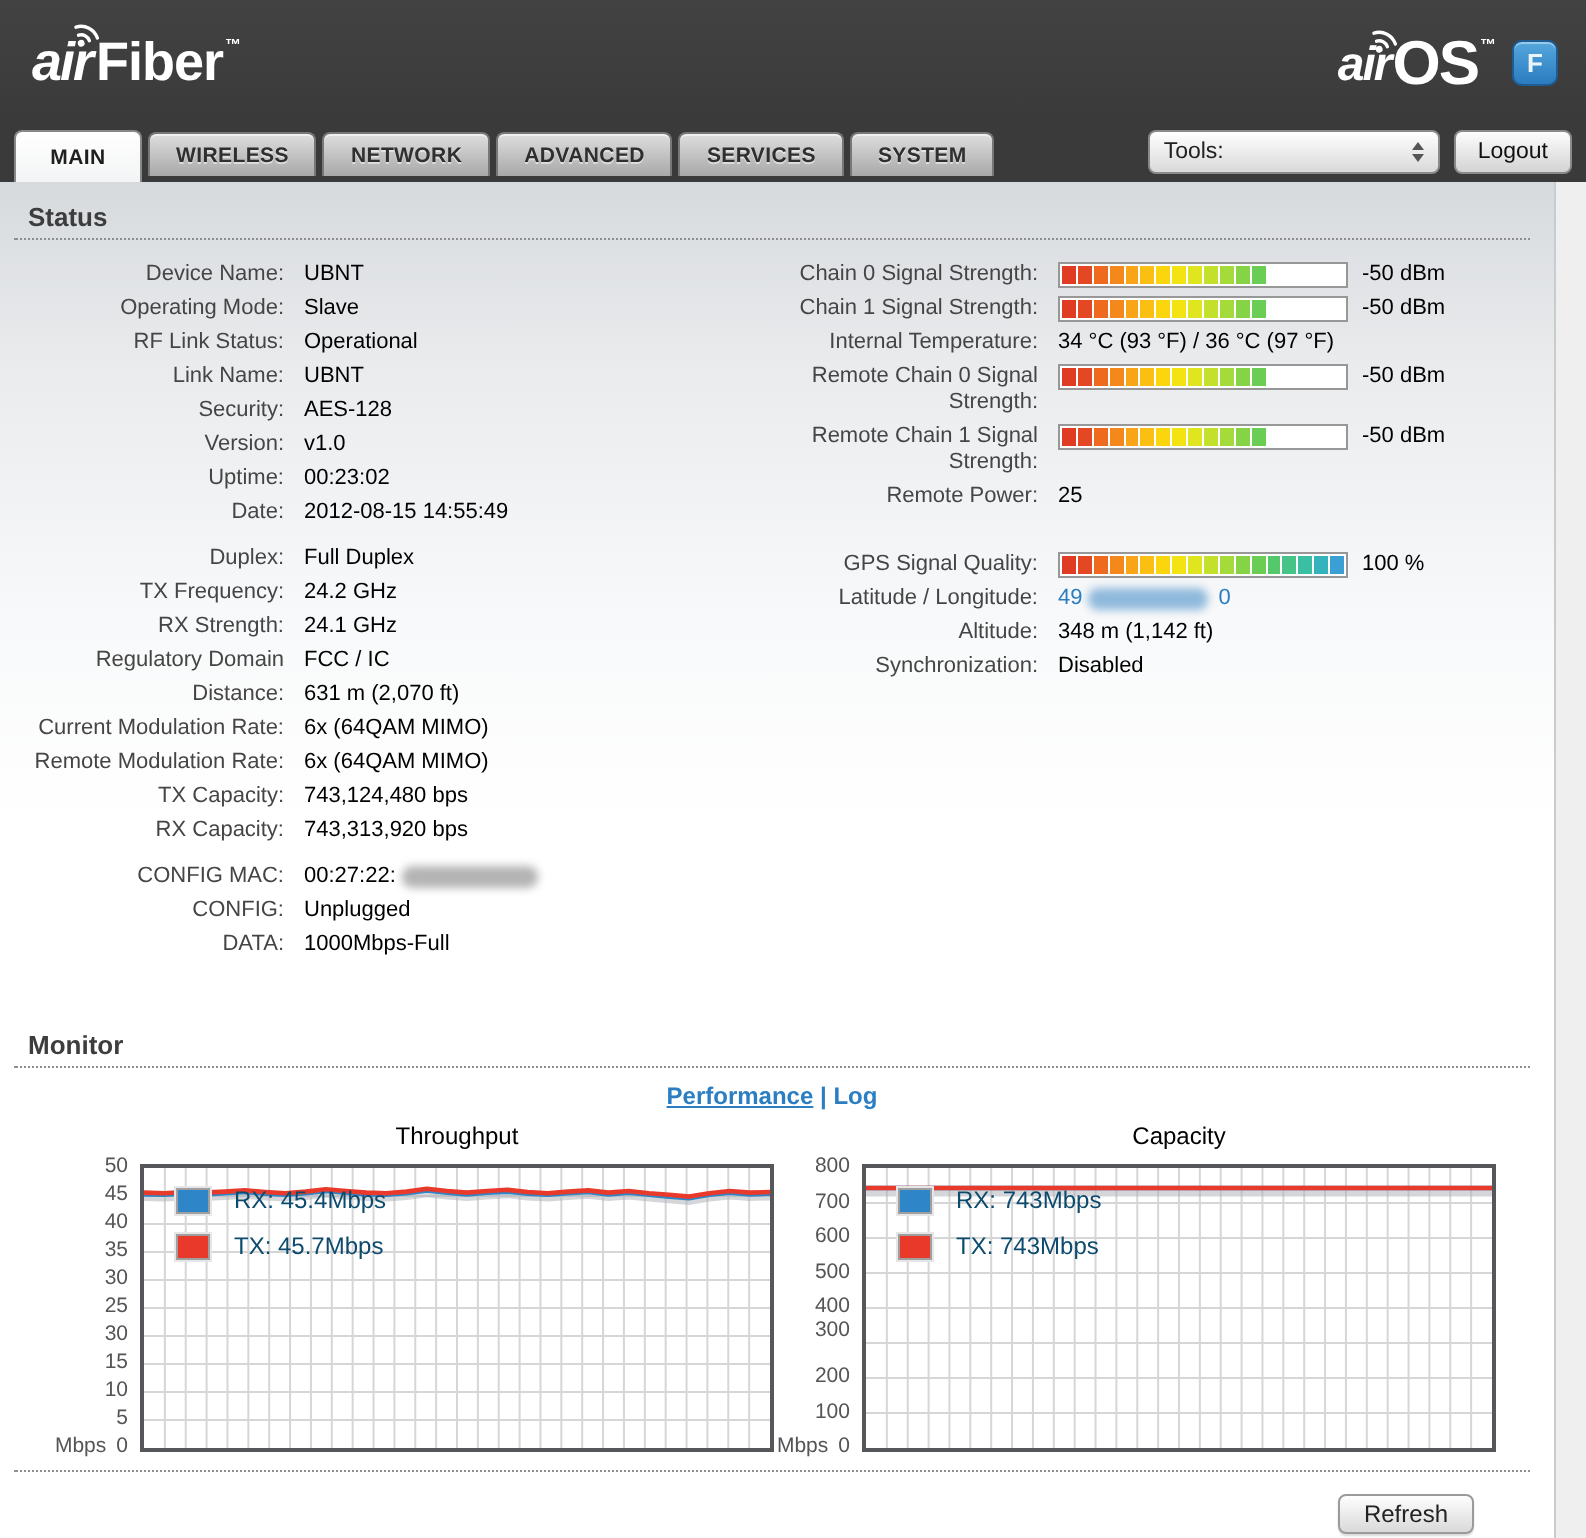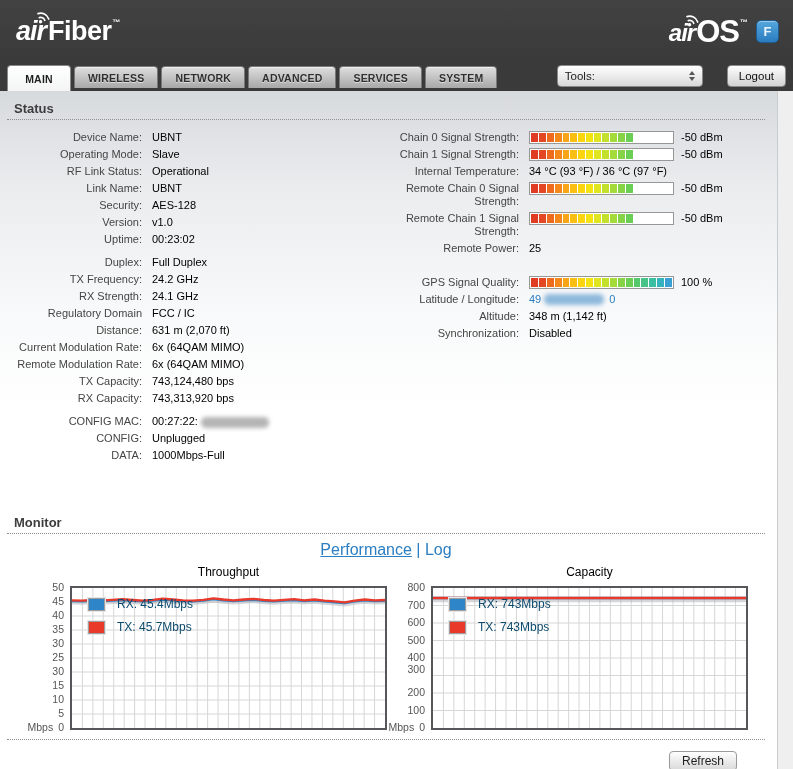--- a/index.html
+++ b/index.html
@@ -48,21 +48,21 @@
     display:flex; align-items:center; justify-content:center;
     font-size:10.5px; font-weight:bold; color:#2f2f2f; letter-spacing:.2px;
     text-shadow:0 1px 0 rgba(255,255,255,.5); cursor:pointer;
     box-shadow:inset 0 1px 0 rgba(255,255,255,.55);
   }
   .tab.active {
     height:26px; margin-bottom:0;
     background:linear-gradient(#ffffff,#f3f4f5);
     color:#1f1f1f; border-color:#888;
   }
-  .tab-actions { display:flex; align-items:center; gap:24px; margin-bottom:4px; }
+  .tab-actions { display:flex; align-items:center; gap:7px; margin-bottom:4px; }
   .tools {
     width:146px; height:22px; border-radius:4px;
     background:linear-gradient(#ffffff,#d9d9d9); border:1px solid #8a8a8a;
     display:flex; align-items:center; justify-content:space-between;
     padding:0 7px; font-size:11.5px; color:#222; cursor:pointer;
   }
   .stepper { display:flex; flex-direction:column; gap:2px; }
   .stepper i { width:0; height:0; border-left:3.5px solid transparent; border-right:3.5px solid transparent; }
   .stepper .up { border-bottom:4px solid #555; }
   .stepper .dn { border-top:4px solid #555; }
@@ -106,21 +106,21 @@
   .seg { flex:1; }
   .bartext { color:#000; }
   .blurred {
     display:inline-block; width:68px; height:11px; margin-left:3px;
     background:#b4b4b4; border-radius:5px; filter:blur(2px); vertical-align:middle;
   }
   .bluetint { background:#8fb9dc; width:60px; margin-right:5px; }
   .bluelink { color:#2b7ec2; cursor:pointer; }
 
   
-  .monitor-links { text-align:center; font-size:16px; font-weight:normal; color:#2b7ec2; margin:7px 0 2px; }
+  .monitor-links { text-align:center; font-size:12px; font-weight:bold; color:#2b7ec2; margin:7px 0 2px; }
   .plink { cursor:pointer; }
   .plink.active { text-decoration:underline; }
   .charts { display:flex; margin-top:2px; }
   .chart-block { margin-left:20px; }
   .chart-block + .chart-block { margin-left:1px; }
   .chart-title { width:317px; margin:4px 0 7px 43px; text-align:center; font-size:12px; color:#000; }
   .chart-row { display:flex; }
   .ylabels { position:relative; width:40px; height:144px; margin-right:3px; flex:none; }
   .tick { position:absolute; right:3px; font-size:10.5px; color:#555; white-space:nowrap; }
   .tick .unit { margin-right:5px; }
@@ -219,20 +219,24 @@
             <span class="slabel">Security:</span>
             <span class="svalue">AES-128</span>
           </div>
           <div class="srow">
             <span class="slabel">Version:</span>
             <span class="svalue">v1.0</span>
           </div>
           <div class="srow">
             <span class="slabel">Uptime:</span>
             <span class="svalue">00:23:02</span>
+          </div>
+          <div class="srow">
+            <span class="slabel">Date:</span>
+            <span class="svalue">2012-08-15 14:55:49</span>
           </div>
           <div class="srow gap">
             <span class="slabel">Duplex:</span>
             <span class="svalue">Full Duplex</span>
           </div>
           <div class="srow">
             <span class="slabel">TX Frequency:</span>
             <span class="svalue">24.2 GHz</span>
           </div>
           <div class="srow">

